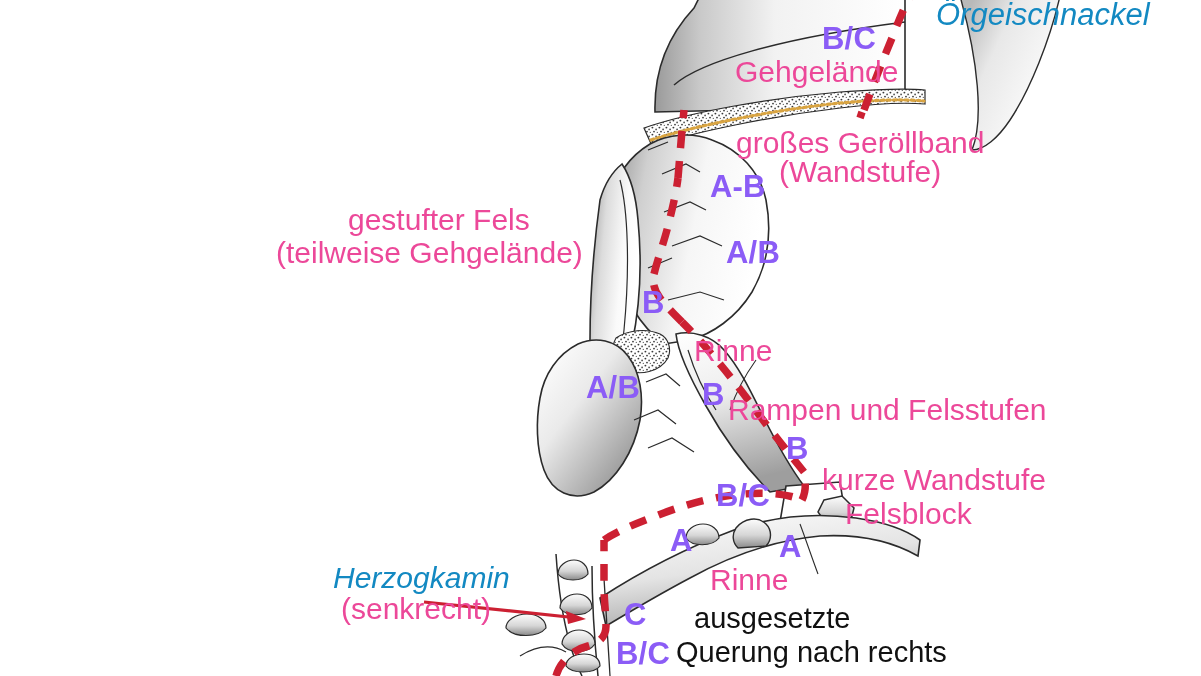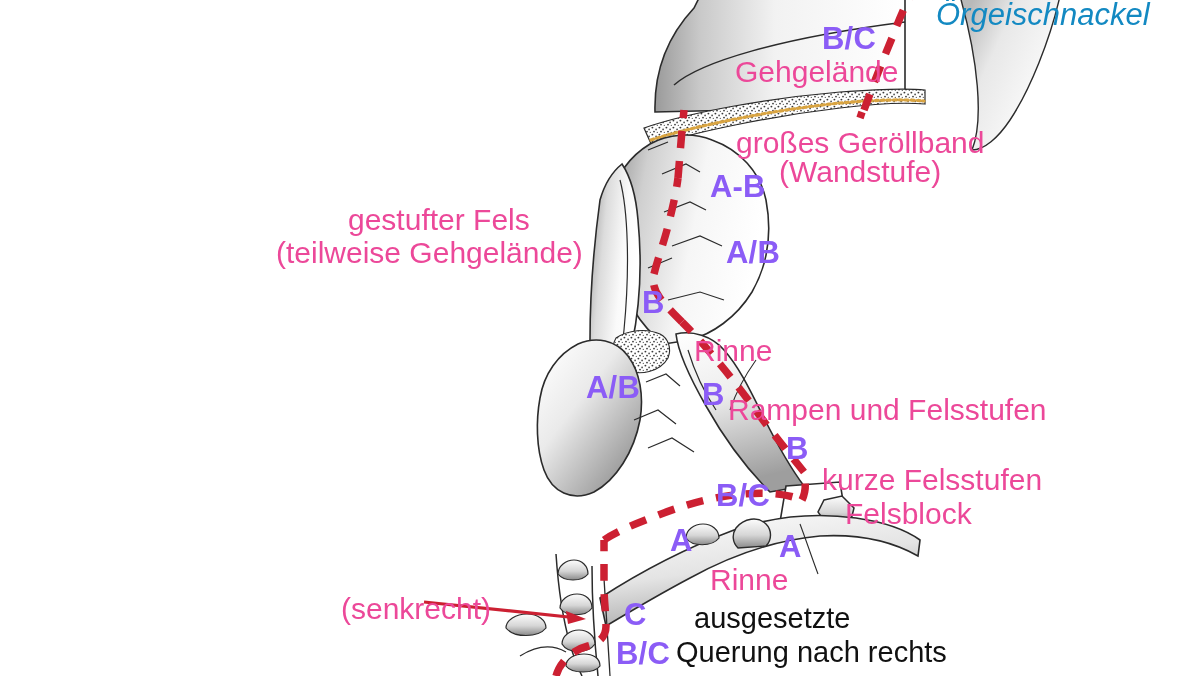--- a/index.html
+++ b/index.html
@@ -254,30 +254,31 @@
   <div class="lbl term" style="left:694px; top:306px;margin-top:28px;">Rinne</div>
 
   <div class="lbl grade" style="left:586px; top:371px;">A/B</div>
 
   <div class="lbl grade" style="left:702px; top:378px;">B</div>
 
   <div class="lbl term" style="left:728px; top:393px;">Rampen und Felsstufen</div>
 
   <div class="lbl grade" style="left:786px; top:432px;">B</div>
 
-  <div class="lbl term" style="left:822px; top:463px;">kurze Felsstufen</div>
+  <div class="lbl term" style="left:822px; top:463px;">kurze Wandstufe</div>
 
   <div class="lbl grade" style="left:716px; top:479px;">B/C</div>
 
   <div class="lbl term" style="left:845px; top:497px;">Felsblock</div>
 
   <div class="lbl grade" style="left:670px; top:524px;">A</div>
 
   <div class="lbl grade" style="left:779px; top:530px;">A</div>
 
+  <div class="lbl feat-name" style="left:333px; top:561px;">Herzogkamin</div>
 
   <div class="lbl term" style="left:341px; top:592px;">(senkrecht)</div>
 
   <div class="lbl term" style="left:710px; top:563px;">Rinne</div>
 
   <div class="lbl grade" style="left:624px; top:598px;">C</div>
 
   <div class="lbl term2" style="left:694px; top:602px;">ausgesetzte</div>
 
   <div class="lbl grade" style="left:616px; top:637px;">B/C</div>

